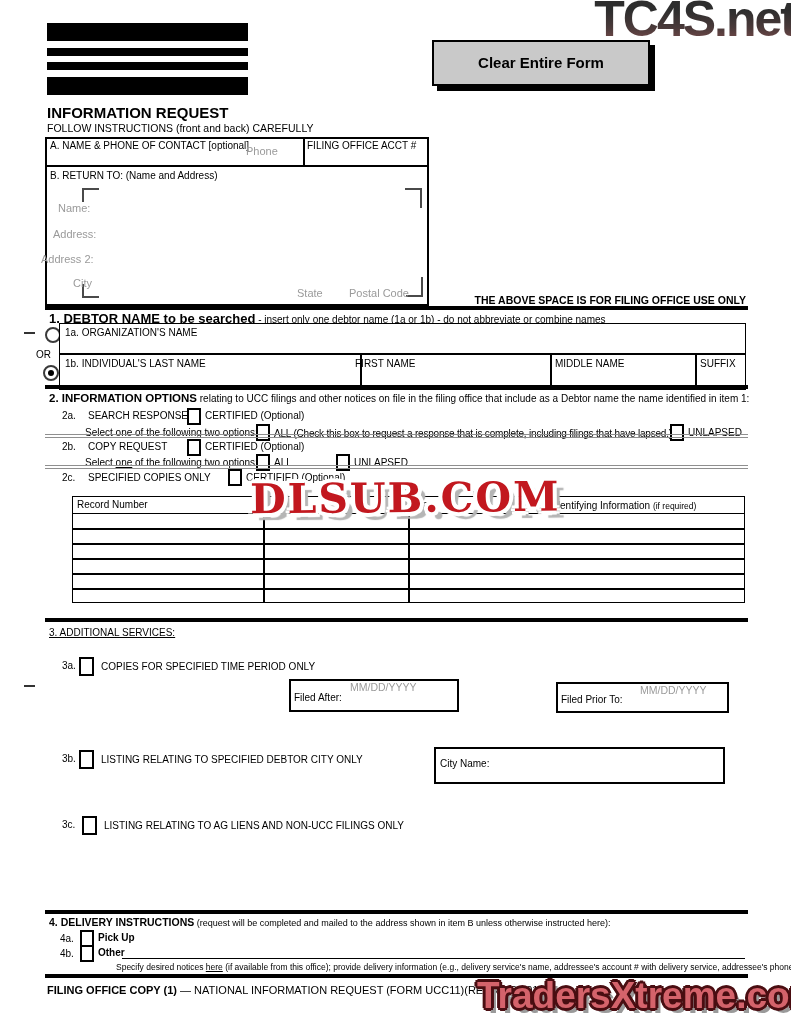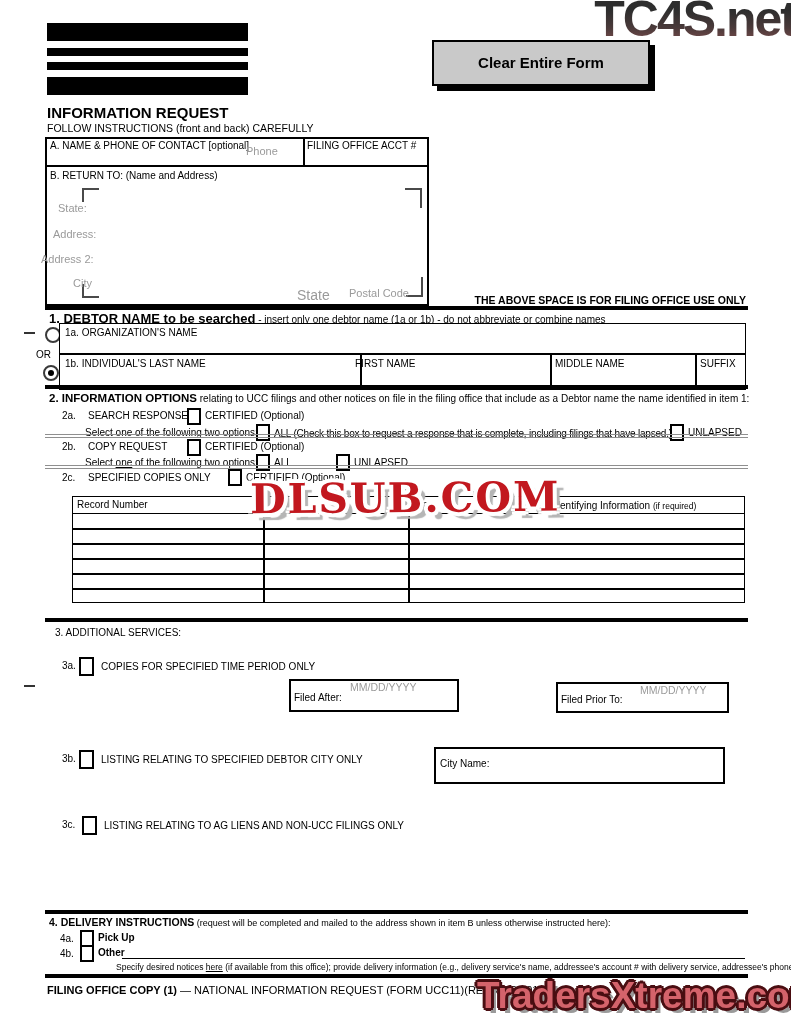--- a/index.html
+++ b/index.html
@@ -63,25 +63,25 @@
   <div class="lbl" style="left:50px;top:140px;">A.  NAME &amp; PHONE OF CONTACT [optional]</div>
   <div class="lbl gray" style="left:246px;top:145px;font-size:11px;">Phone</div>
   <div class="lbl" style="left:307px;top:140px;">FILING OFFICE ACCT #</div>
   <div class="lbl" style="left:50px;top:170px;">B.  RETURN TO:  (Name and Address)</div>
 
   <div class="bracket bk-tl" style="left:82px;top:188px;"></div>
   <div class="bracket bk-tr" style="left:405px;top:188px;height:18px;"></div>
   <div class="bracket bk-bl" style="left:82px;top:284px;"></div>
   <div class="bracket bk-br" style="left:406px;top:277px;height:18px;"></div>
 
-  <div class="lbl gray" style="left:58px;top:202px;font-size:11px;">State:</div>
+  <div class="lbl gray" style="left:58px;top:202px;font-size:11px;">Name:</div>
   <div class="lbl gray" style="left:53px;top:228px;font-size:11px;">Address:</div>
   <div class="lbl gray" style="left:41px;top:253px;font-size:11px;">Address 2:</div>
   <div class="lbl gray" style="left:73px;top:277px;font-size:11px;">City</div>
-  <div class="lbl gray" style="left:297px;top:287px;font-size:14px;">State</div>
+  <div class="lbl gray" style="left:297px;top:287px;font-size:11px;">State</div>
   <div class="lbl gray" style="left:349px;top:287px;font-size:11px;">Postal Code</div>
 
   <div class="abs bold" style="left:460px;top:294px;width:286px;text-align:right;font-size:10.5px;">THE ABOVE SPACE IS FOR FILING OFFICE USE ONLY</div>
 
   <div class="hbar" style="left:45px;top:306px;width:703px;height:4px;"></div>
   <div class="abs" style="left:49px;top:311px;font-size:10px;white-space:nowrap;"><span class="bold" style="font-size:13px;">1. DEBTOR NAME to be searched</span><span> - insert only </span><span class="u">one</span><span> debtor name (1a or 1b) - do not abbreviate or combine names</span></div>
 
   <div class="hbar" style="left:24px;top:332px;width:11px;height:2px;background:#333;"></div>
   <div class="radio" style="left:45px;top:327px;"></div>
   <div class="lbl" style="left:36px;top:349px;">OR</div>
@@ -141,21 +141,21 @@
   <div class="hbar" style="left:73px;top:588px;width:671px;height:1.5px;"></div>
   <div class="vline" style="left:263px;top:513px;width:1.5px;height:90px;"></div>
   <div class="vline" style="left:408px;top:513px;width:1.5px;height:90px;"></div>
   <div class="lbl2" style="left:77px;top:499px;">Record Number</div>
   <div class="lbl2" style="left:412px;top:499px;">Type</div>
   <div class="abs" style="left:505px;top:500px;font-size:10px;white-space:nowrap;"><span>Additional Identifying Information </span><span style="font-size:8.5px;">(if required)</span></div>
 
   <div class="wm-dlsub">DLSUB.COM</div>
 
   <div class="hbar" style="left:45px;top:618px;width:703px;height:4px;"></div>
-  <div class="lbl2" style="left:55px;top:627px;">3. ADDITIONAL SERVICES:</div>
+  <div class="lbl2" style="left:49px;top:627px;text-decoration:underline;">3. ADDITIONAL SERVICES:</div>
 
   <div class="lbl2" style="left:62px;top:660px;">3a.</div>
   <div class="cb" style="left:79px;top:657px;width:11px;height:15px;"></div>
   <div class="lbl" style="left:101px;top:661px;">COPIES FOR SPECIFIED TIME PERIOD ONLY</div>
 
   <div class="box" style="left:289px;top:679px;width:170px;height:33px;"></div>
   <div class="lbl gray" style="left:350px;top:681px;font-size:10.5px;">MM/DD/YYYY</div>
   <div class="lbl2" style="left:294px;top:692px;">Filed After:</div>
 
   <div class="box" style="left:556px;top:682px;width:173px;height:31px;"></div>

